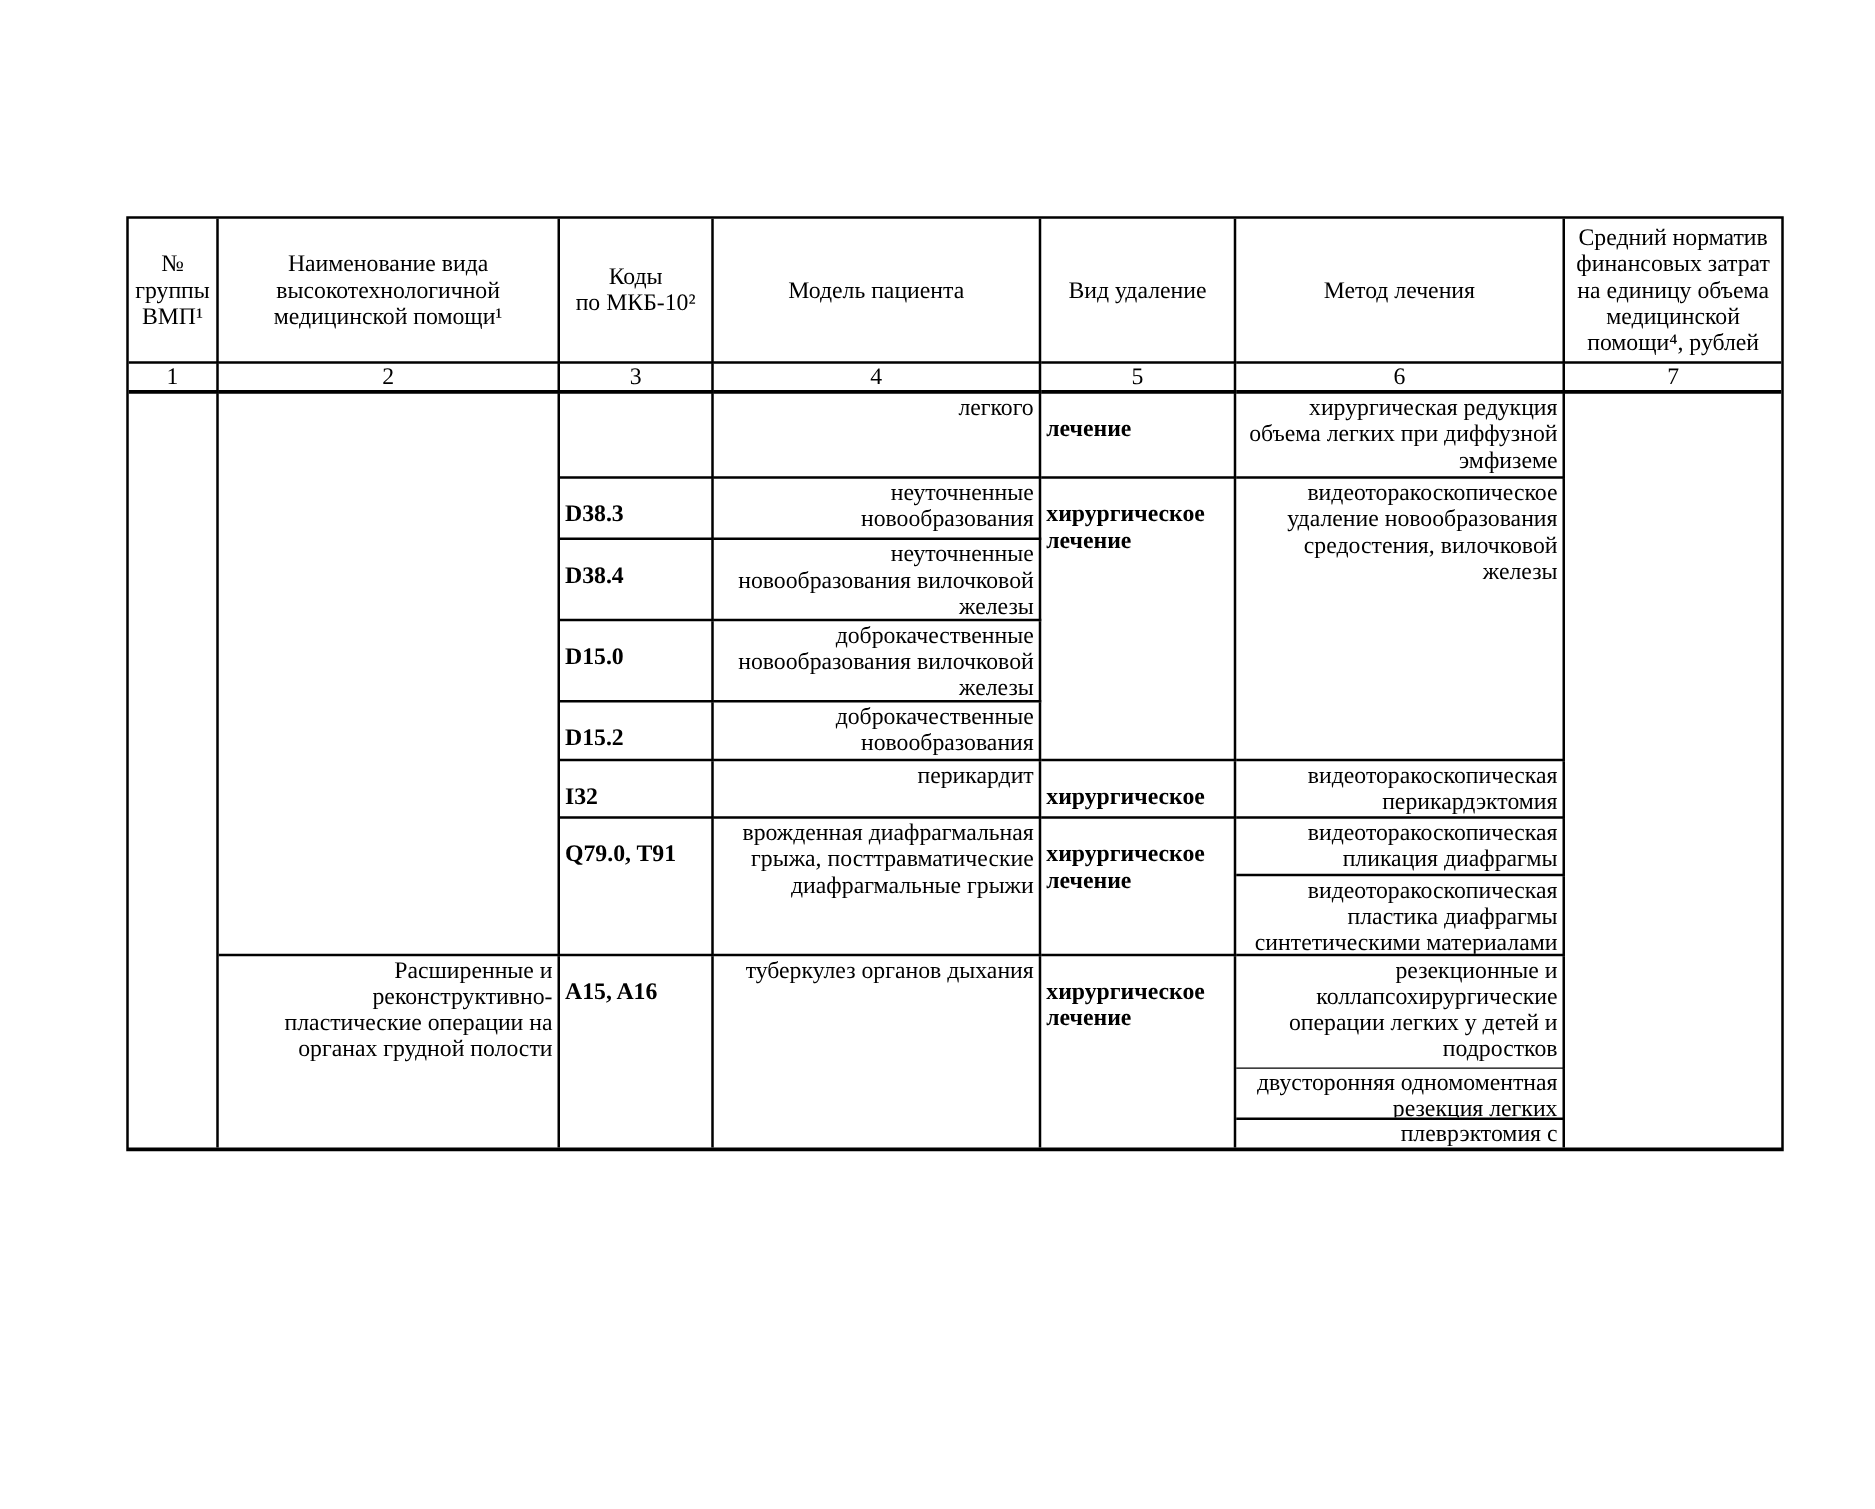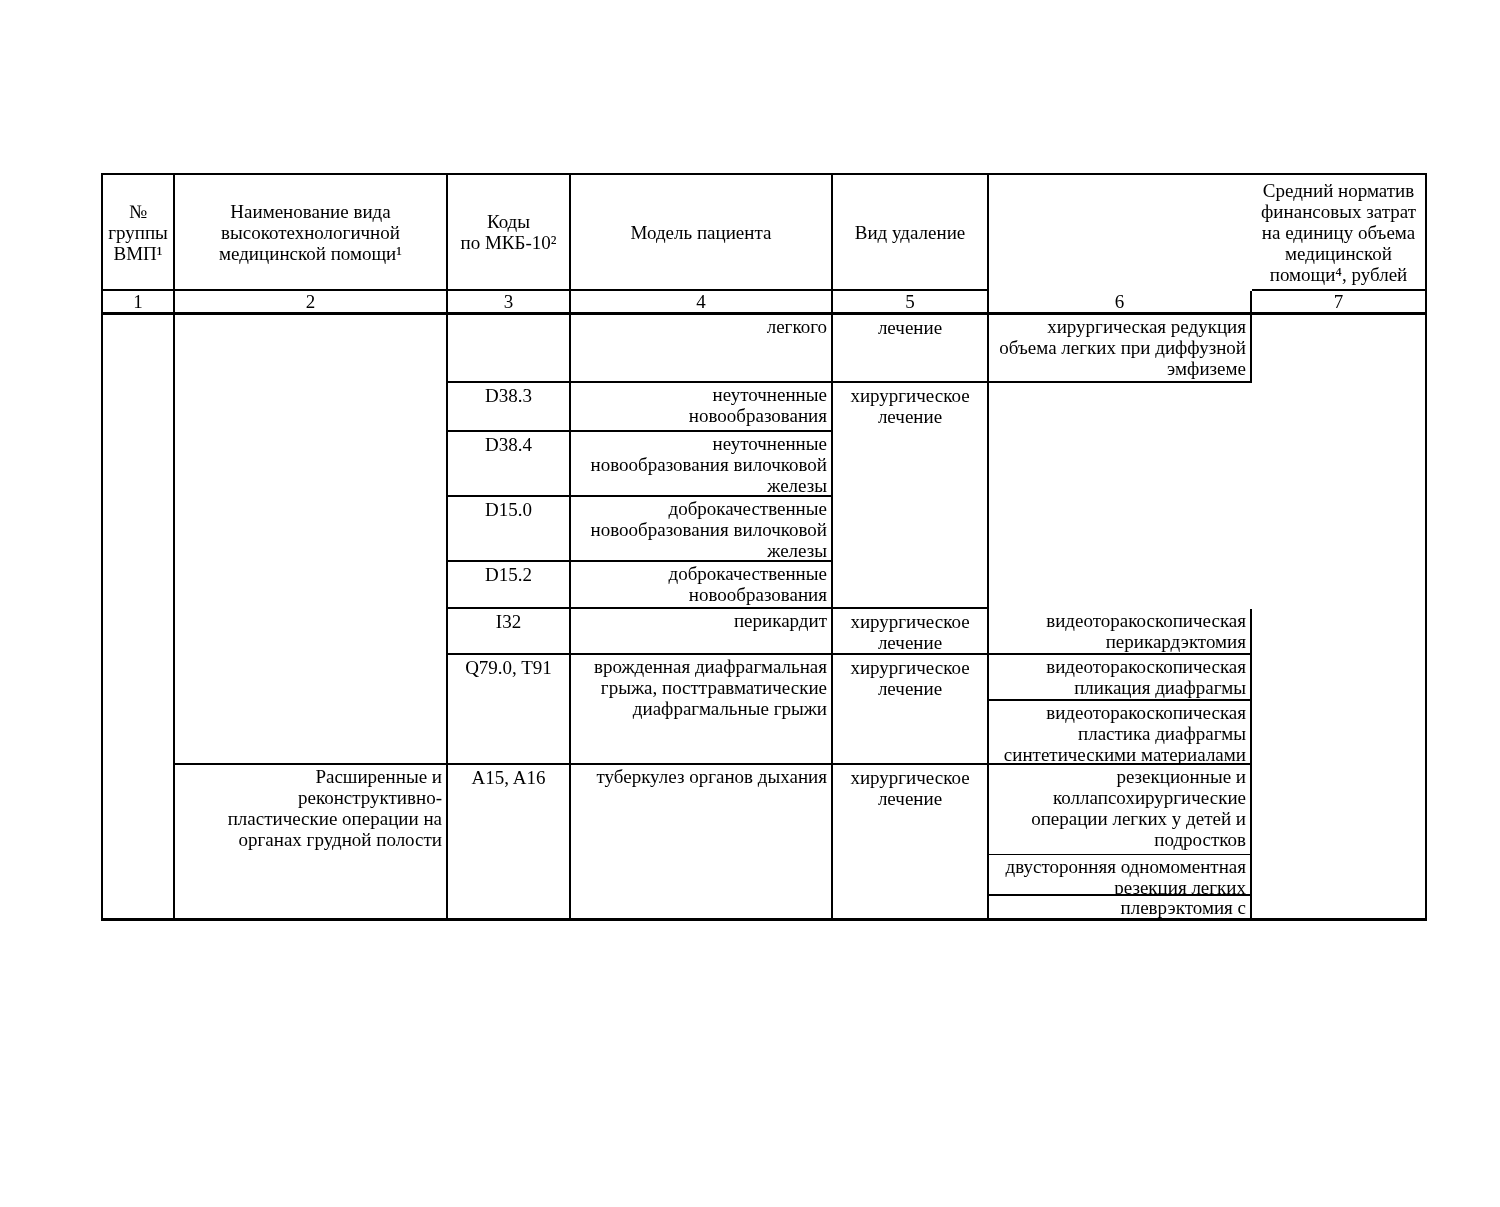--- a/index.html
+++ b/index.html
@@ -40,21 +40,21 @@
     text-align: center;
     padding: 2px 3px;
   }
   .head .t { white-space: pre-line; }
   .num {
     text-align: center;
     padding: 0;
     line-height: 22px;
     border-bottom-width: 3px;
   }
-  .c-center { text-align: center; padding-top: 2px; }
+  .c-center { padding-top: 18px; font-weight: bold; }
   .c-left   { text-align: right; padding-top: 1px; }
   .thin { border-bottom-width: 1px; }
   .nob { border-bottom: none; }
   .nor { border-right: none; }
   .t { display: inline-block; }
   .w250 { max-width: 250px; }
   .w240 { max-width: 240px; }
   .w160 { max-width: 160px; }
 </style>
 </head>
@@ -73,20 +73,23 @@
       </div>
     <div class="cell head" style="grid-area:1/3/2/4">
         <span class="t">Коды
 по МКБ-10²</span>
       </div>
     <div class="cell head" style="grid-area:1/4/2/5">
         <span class="t">Модель пациента</span>
       </div>
     <div class="cell head" style="grid-area:1/5/2/6">
         <span class="t">Вид удаление</span>
+      </div>
+    <div class="cell head" style="grid-area:1/6/2/7">
+        <span class="t">Метод лечения</span>
       </div>
     <div class="cell head nor" style="grid-area:1/7/2/8">
         <span class="t w160">Средний норматив финансовых затрат на единицу объема медицинской помощи⁴, рублей</span>
       </div>
 
     <div class="cell num" style="grid-area:2/1/3/2"><span class="t">1</span></div>
     <div class="cell num" style="grid-area:2/2/3/3"><span class="t">2</span></div>
     <div class="cell num" style="grid-area:2/3/3/4"><span class="t">3</span></div>
     <div class="cell num" style="grid-area:2/4/3/5"><span class="t">4</span></div>
     <div class="cell num" style="grid-area:2/5/3/6"><span class="t">5</span></div>
@@ -116,20 +119,21 @@
     <div class="cell c-left nob" style="grid-area:11/4/14/5"><span class="t w240">туберкулез органов дыхания</span></div>
     <div class="cell c-left" style="grid-area:9/4/11/5"><span class="t w240">врожденная диафрагмальная грыжа, посттравматические диафрагмальные грыжи</span></div>
 
     <div class="cell c-center" style="grid-area:3/5/4/6"><span class="t">лечение</span></div>
     <div class="cell c-center" style="grid-area:4/5/8/6"><span class="t">хирургическое лечение</span></div>
     <div class="cell c-center" style="grid-area:8/5/9/6"><span class="t">хирургическое лечение</span></div>
     <div class="cell c-center" style="grid-area:9/5/11/6"><span class="t">хирургическое лечение</span></div>
     <div class="cell c-center nob" style="grid-area:11/5/14/6"><span class="t">хирургическое лечение</span></div>
 
     <div class="cell c-left" style="grid-area:3/6/4/7"><span class="t">хирургическая редукция объема легких при диффузной эмфиземе</span></div>
+    <div class="cell c-left" style="grid-area:4/6/8/7"><span class="t">видеоторакоскопическое удаление новообразования средостения, вилочковой железы</span></div>
     <div class="cell c-left" style="grid-area:8/6/9/7"><span class="t">видеоторакоскопическая перикардэктомия</span></div>
     <div class="cell c-left" style="grid-area:10/6/11/7"><span class="t">видеоторакоскопическая пластика диафрагмы синтетическими материалами</span></div>
     <div class="cell c-left" style="grid-area:9/6/10/7"><span class="t">видеоторакоскопическая пликация диафрагмы</span></div>
     <div class="cell c-left" style="grid-area:12/6/13/7"><span class="t">двусторонняя одномоментная резекция легких</span></div>
     <div class="cell c-left thin" style="grid-area:11/6/12/7"><span class="t">резекционные и коллапсохирургические операции легких у детей и подростков</span></div>
     <div class="cell c-left nob" style="grid-area:13/6/14/7"><span class="t">плеврэктомия с</span></div>
 
     <div class="cell nob nor" style="grid-area:3/7/14/8"></div>
 
   </div>

